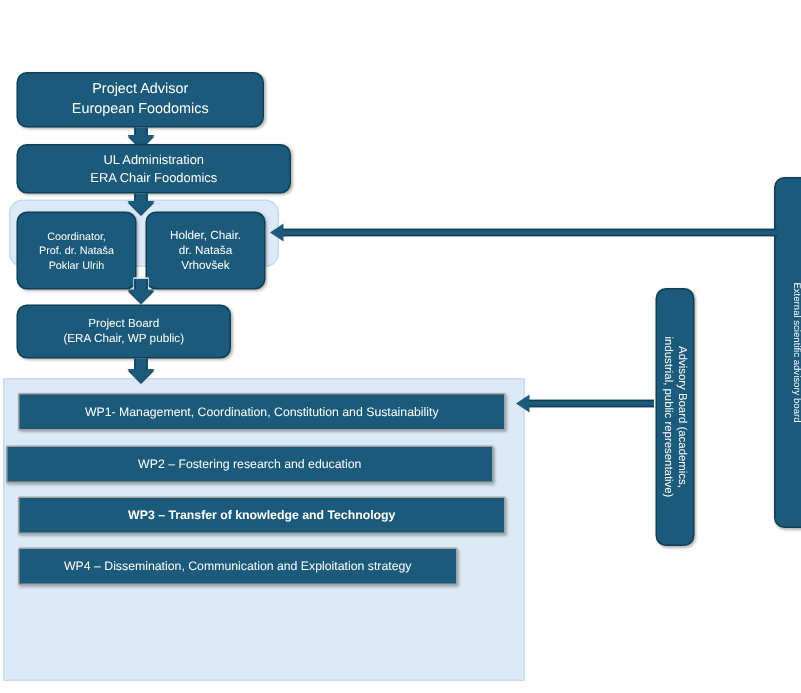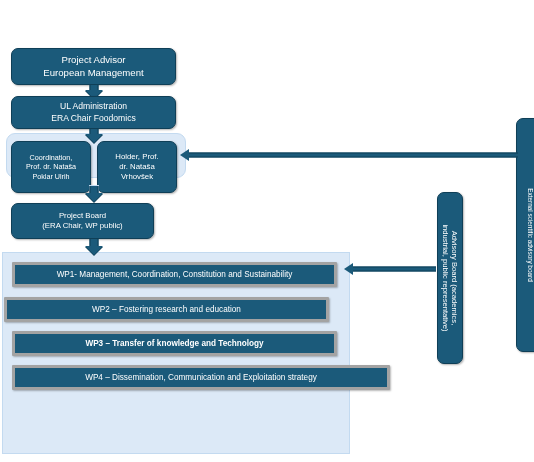--- a/index.html
+++ b/index.html
@@ -32,21 +32,21 @@
     background:#dce9f7;
     border:1px solid #c3daf0;
     box-sizing:border-box;
   }
   .panel.rounded{border-radius:9px;}
 
   
   .wpbar{
     position:absolute;
     background:#1b5a7a;
-    border:3px solid #a3a3a3;
+    border:1px solid #a3a3a3;
     border-radius:1px;
     box-shadow:1px 1px 2px rgba(0,0,0,.28);
     color:#ffffff;
     display:flex;align-items:center;justify-content:center;
     text-align:center;
     font-size:8.2px;
     box-sizing:border-box;
     padding:0 6px;
   }
 
@@ -113,52 +113,52 @@
 
 <div id="canvas">
 
   <div class="panel rounded" style="left:6px;top:133px;width:180px;height:45px;"></div>
 
   <div class="panel" style="left:2px;top:252px;width:348px;height:202px;"></div>
 
   <div class="box" style="left:11px;top:48px;width:165px;height:37px;font-size:9.6px;">
     <span>
       <span>Project Advisor</span>
-      <span>European Management</span>
+      <span>European Foodomics</span>
     </span>
   </div>
 
   <div class="darrow" style="left:84px;top:85px;width:20px;height:14px;">
     <div class="shaft" style="height:6px;"></div>
     <div class="head"></div>
   </div>
 
-  <div class="box" style="left:11px;top:96px;width:165px;height:33px;font-size:8.6px;">
+  <div class="box" style="left:11px;top:96px;width:183px;height:33px;font-size:8.6px;">
     <span>
       <span>UL Administration</span>
       <span>ERA Chair Foodomics</span>
     </span>
   </div>
 
   <div class="darrow" style="left:84px;top:129px;width:20px;height:14px;">
     <div class="shaft" style="height:6px;"></div>
     <div class="head"></div>
   </div>
 
   <div class="box" style="left:11px;top:141px;width:80px;height:52px;font-size:7.2px;">
     <span>
-      <span>Coordination,</span>
+      <span>Coordinator,</span>
       <span>Prof. dr. Nataša</span>
       <span>Poklar Ulrih</span>
     </span>
   </div>
 
   <div class="box" style="left:97px;top:141px;width:80px;height:52px;font-size:7.8px;">
     <span>
-      <span>Holder, Prof.</span>
+      <span>Holder, Chair.</span>
       <span>dr. Nataša</span>
       <span>Vrhovšek</span>
     </span>
   </div>
 
   <div class="small-stub" style="left:89px;top:185px;width:10px;height:8px;background:#ffffff;border-color:#c3daf0;"></div>
 
   <div class="darrow" style="left:84px;top:186px;width:20px;height:16px;">
     <div class="shaft" style="height:8px;"></div>
     <div class="head"></div>
@@ -178,21 +178,21 @@
 
   <div class="wpbar" style="left:12px;top:262px;width:325px;height:25px;">
     <span>WP1- Management, Coordination, Constitution and Sustainability</span>
   </div>
   <div class="wpbar" style="left:4px;top:297px;width:325px;height:25px;">
     <span>WP2 – Fostering research and education</span>
   </div>
   <div class="wpbar" style="left:12px;top:331px;width:325px;height:25px;font-weight:bold;">
     <span>WP3 – Transfer of knowledge and Technology</span>
   </div>
-  <div class="wpbar" style="left:12px;top:365px;width:378px;height:25px;">
+  <div class="wpbar" style="left:12px;top:365px;width:293px;height:25px;">
     <span>WP4 – Dissemination, Communication and Exploitation strategy</span>
   </div>
 
   <div class="vbox" style="left:437px;top:192px;width:24px;height:170px;">
     <div class="vtext two-line">
       <span>Advisory Board (academics,</span><br>
       <span>industrial, public representative)</span>
     </div>
   </div>
 

